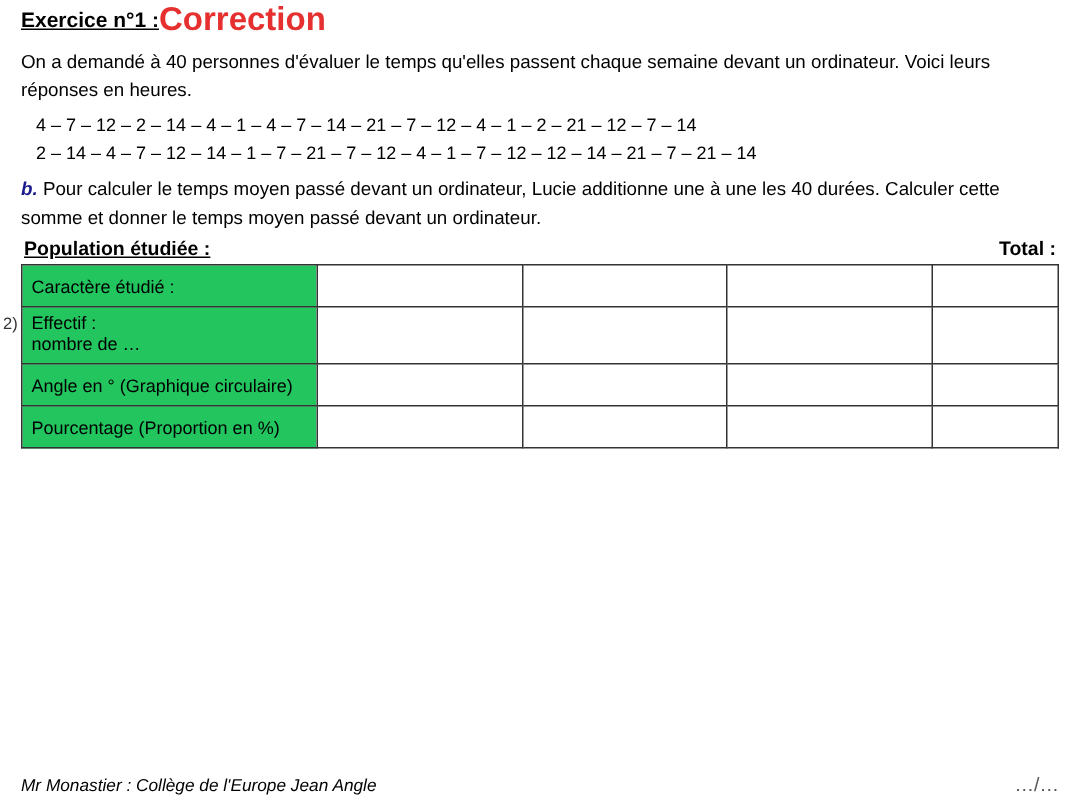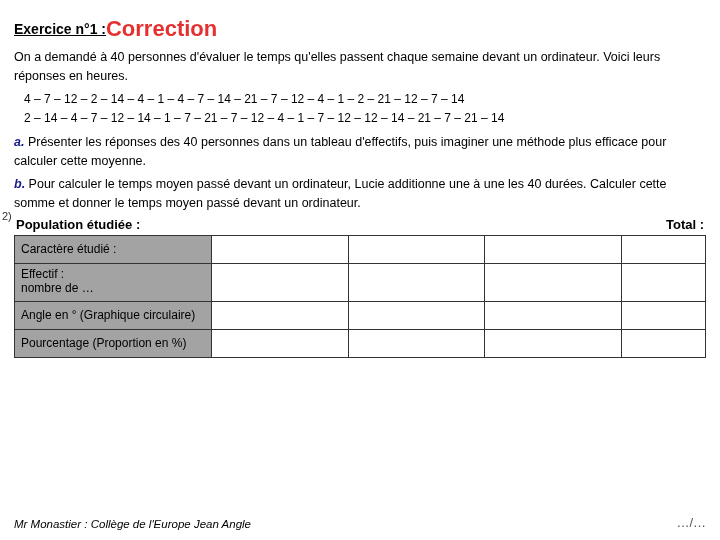--- a/index.html
+++ b/index.html
@@ -10,21 +10,21 @@
       font-family: Arial, sans-serif;
       font-size: 13px;
       color: #000;
       overflow: hidden;
       position: relative;
     }
 
     .page-container {
       width: 720px;
       height: 540px;
-      padding: 16px 14px 8px 14px;
+      padding: 0 14px 8px 14px;
       position: relative;
     }
 
     .header {
       display: flex;
       align-items: center;
       justify-content: space-between;
       margin-bottom: 6px;
     }
 
@@ -86,20 +86,21 @@
       display: flex;
       justify-content: space-between;
       align-items: center;
       margin-bottom: 3px;
       padding: 0 2px;
     }
 
     .table-title-label {
       font-weight: bold;
       font-size: 13px;
+      text-decoration: underline;
     }
 
     .table-total-label {
       font-weight: bold;
       font-size: 13px;
     }
 
     table {
       width: 100%;
       border-collapse: collapse;
@@ -111,21 +112,21 @@
       padding: 3px 6px;
       height: 28px;
       vertical-align: middle;
     }
 
     .row-header {
       font-size: 12px;
       font-weight: normal;
       white-space: nowrap;
       width: 130px;
-      background: #a3a3a3;
+      background: #22c55e;
       margin-left: 28px;
     }
 
     .data-cell {
       width: 130px;
       background: #fff;
     }
 
     .total-cell {
       width: 80px;
@@ -178,24 +179,20 @@
     <div class="correction-title">Correction</div>
     <div style="width:90px;"></div>
   </div>
 
   <div class="intro-text">
     <span>On a demandé à 40 personnes d'évaluer le temps qu'elles passent chaque semaine devant un ordinateur. Voici leurs réponses en heures.</span>
   </div>
   <div class="numbers-line">4 – 7 – 12 – 2 – 14 – 4 – 1 – 4 – 7 – 14 – 21 – 7 – 12 – 4 – 1 – 2 – 21 – 12 – 7 – 14</div>
   <div class="numbers-line">2 – 14 – 4 – 7 – 12 – 14 – 1 – 7 – 21 – 7 – 12 – 4 – 1 – 7 – 12 – 12 – 14 – 21 – 7 – 21 – 14</div>
 
-  <div class="question-block">
-    <span class="question-label">a.</span>
-    <span>Présenter les réponses des 40 personnes dans un tableau d'effectifs, puis imaginer une méthode plus efficace pour calculer cette moyenne.</span>
-  </div>
 
   <div class="question-block">
     <span class="question-label">b.</span>
     <span>Pour calculer le temps moyen passé devant un ordinateur, Lucie additionne une à une les 40 durées. Calculer cette somme et donner le temps moyen passé devant un ordinateur.</span>
   </div>
 
 
   <div class="side-number" style="top: 210px;">2)</div>
 
   <div class="table-section">

